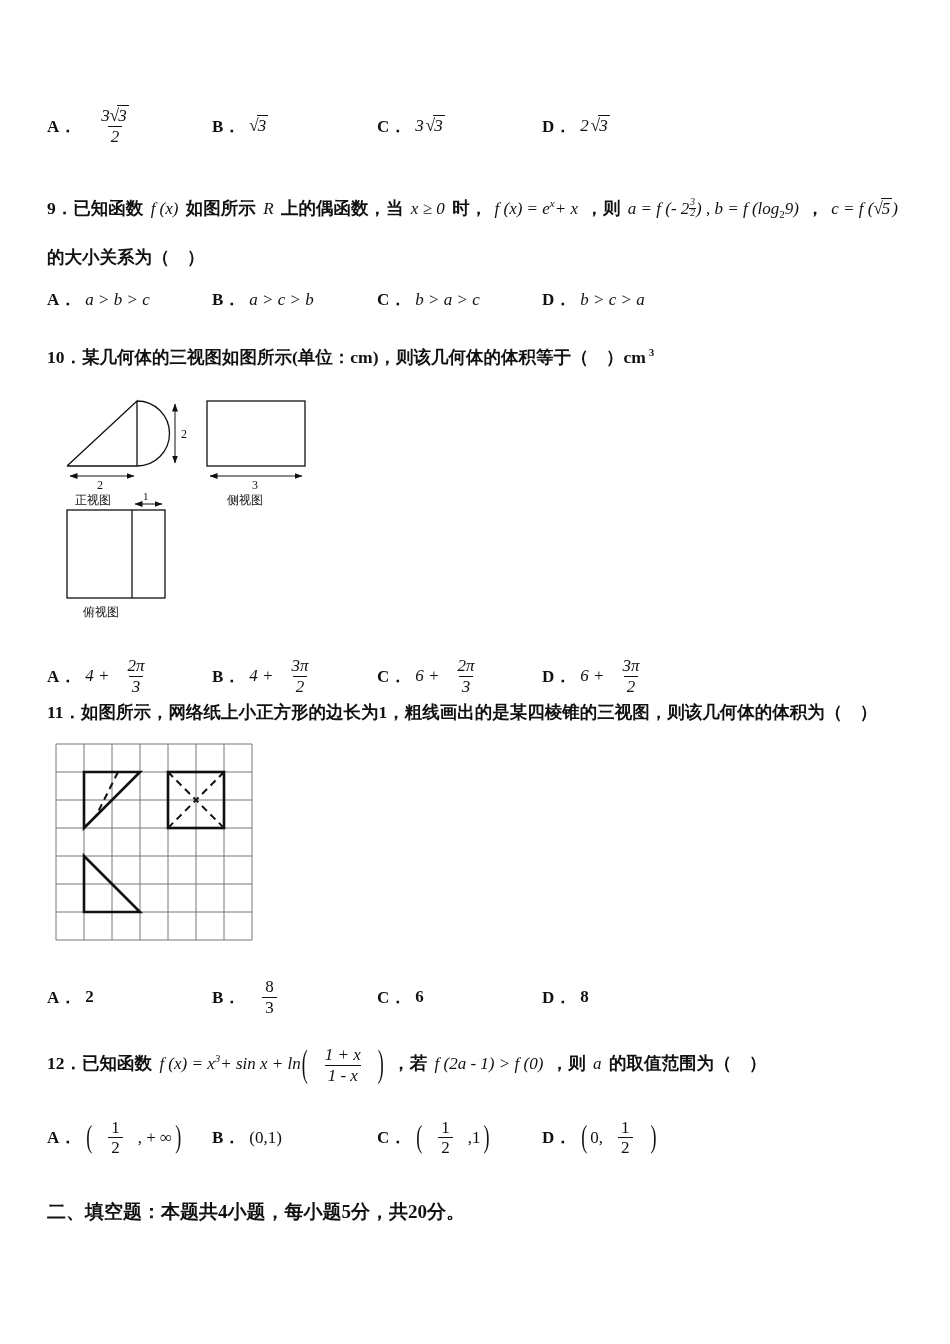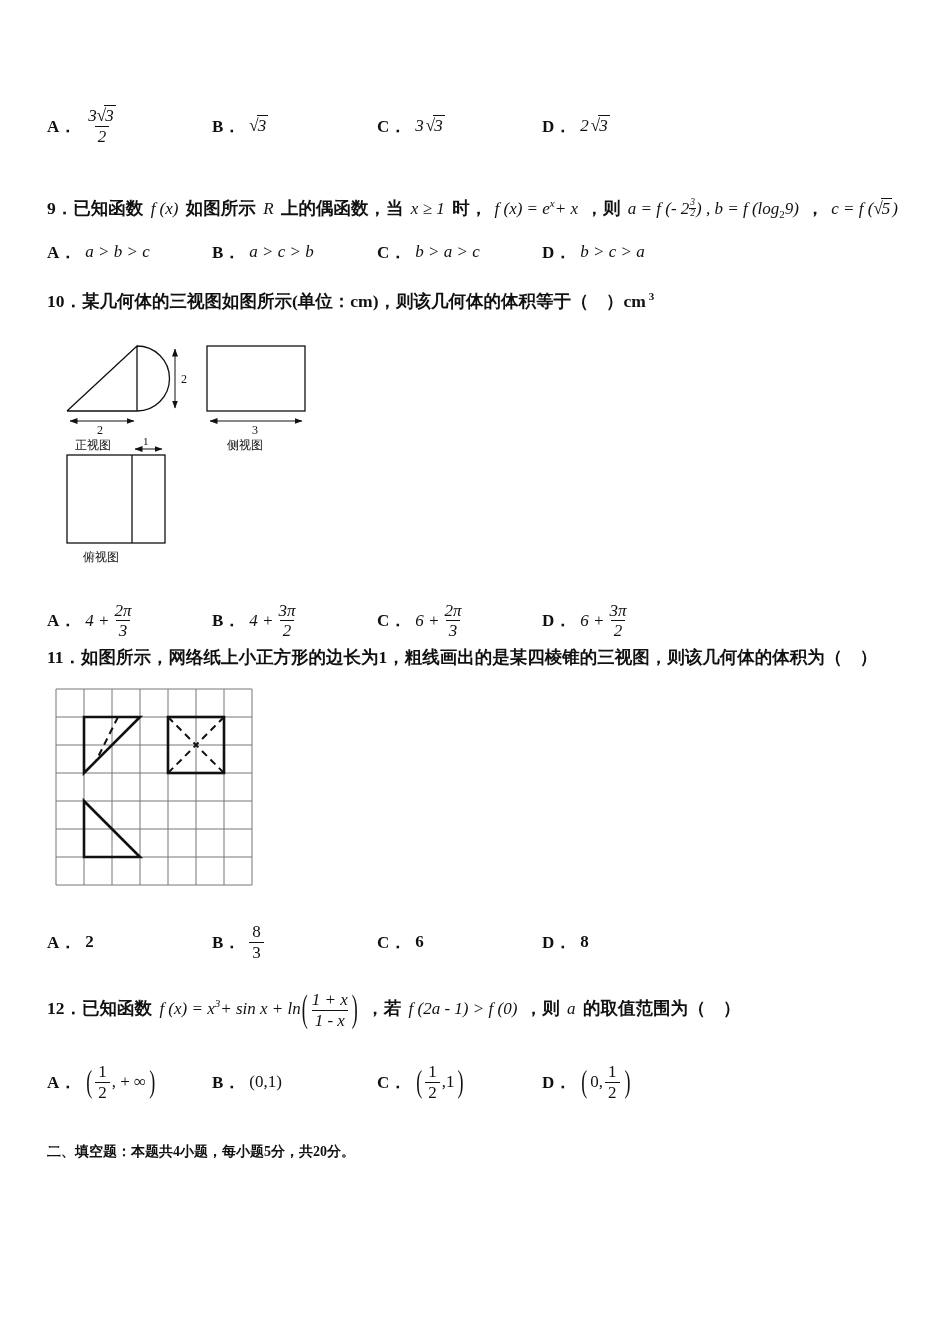--- a/index.html
+++ b/index.html
@@ -15,49 +15,49 @@
 
   sup.msup { font-size:11px; font-style:italic; }
   sup.bsup { font-size:11px; font-weight:bold; font-style:normal; }
   sub.msub { font-size:11px; font-style:normal; }
 
   .supfrac { display:inline-flex; flex-direction:column; align-items:center;
              font-size:9.5px; line-height:1.05; vertical-align:9px; font-style:italic; }
   .supfrac .sfd { border-top:1px solid #111; padding:0 1px; }
 
   .frac { display:inline-flex; flex-direction:column; align-items:center;
-          vertical-align:middle; line-height:1.15; text-align:center; margin:0 0; }
+          vertical-align:middle; line-height:1.15; text-align:center; margin:0 13px; }
   .frac .fnum { padding:0 3px; display:block; }
   .frac .fden { border-top:1.2px solid #111; padding:0 3px; display:block; }
 
   .sqrt { white-space:nowrap; }
   .rsign { font-style:normal; }
   .rad { border-top:1.3px solid #111; margin-left:-2px; padding:0 2px 0 1px; font-style:italic; }
 
   .row-opts { display:grid; grid-template-columns:165px 165px 165px 165px; align-items:center; }
   .opt { display:flex; align-items:center; gap:9px; font-size:17px; }
   .opt-label { font-weight:bold; font-size:17px; white-space:nowrap; }
   .opt .val { display:inline-flex; align-items:center; gap:2px; white-space:nowrap; }
 
   .tallp  { display:inline-block; transform:scaleY(2.15); font-size:18px; font-style:normal; padding:0 1px; }
   .tallp2 { display:inline-block; transform:scaleY(1.8);  font-size:18px; font-style:normal; padding:0 1px; }
 
   .q8opts  { margin-top:0; min-height:56px; }
   .q9stem  { margin-top:42px; }
   .q9stem2 { margin-top:22px; }
   .q9opts  { margin-top:14px; min-height:30px; }
-  .q10stem { margin-top:22px; }
+  .q10stem { margin-top:30px; }
   .q10svg  { margin-top:18px; margin-left:8px; }
   .q10opts { margin-top:10px; min-height:48px; }
   .q11stem { }
   .q11svg  { margin-top:18px; margin-left:8px; }
   .q11opts { margin-top:28px; min-height:48px; }
   .q12stem { margin-top:24px; }
   .q12opts { margin-top:26px; min-height:52px; }
-  .sec2    { margin-top:34px; font-size:14px; }
+  .sec2    { margin-top:34px; font-size:19px; }
 
   svg text { font-family:"Liberation Serif", serif; fill:#111; }
 </style>
 </head>
 <body>
 
 <div class="page">
 
   <div class="row-opts q8opts">
     <div class="opt">
@@ -90,31 +90,32 @@
       </span>
     </div>
   </div>
 
   <p class="stem q9stem">
     <span class="cnb">9．已知函数</span>
     <span class="math">f (x)</span>
     <span class="cnb">如图所示</span>
     <span class="math">R</span>
     <span class="cnb">上的偶函数，当</span>
-    <span class="math">x ≥ 1</span>
+    <span class="math">x ≥ 0</span>
     <span class="cnb">时，</span>
     <span class="math"><span>f (x) = e</span><sup class="msup">x</sup><span>+ x</span></span>
     <span class="cnb">，则</span>
     <span class="math"><span>a = f (- 2</span><sup class="supfrac">
           <span class="sfn">3</span>
           <span class="sfd">2</span>
         </sup><span>) , b = f (log</span><sub class="msub">2</sub><span>9)</span></span>
     <span class="cnb">，</span>
     <span class="math"><span>c = f (</span><span class="sqrt"><span class="rsign">√</span><span class="rad">5</span></span><span>)</span></span>
   </p>
+  <p class="stem cnb q9stem2">的大小关系为（　）</p>
 
   <div class="row-opts q9opts">
     <div class="opt">
       <span class="opt-label">A．</span>
       <span class="math">a &gt; b &gt; c</span>
     </div>
     <div class="opt">
       <span class="opt-label">B．</span>
       <span class="math">a &gt; c &gt; b</span>
     </div>

